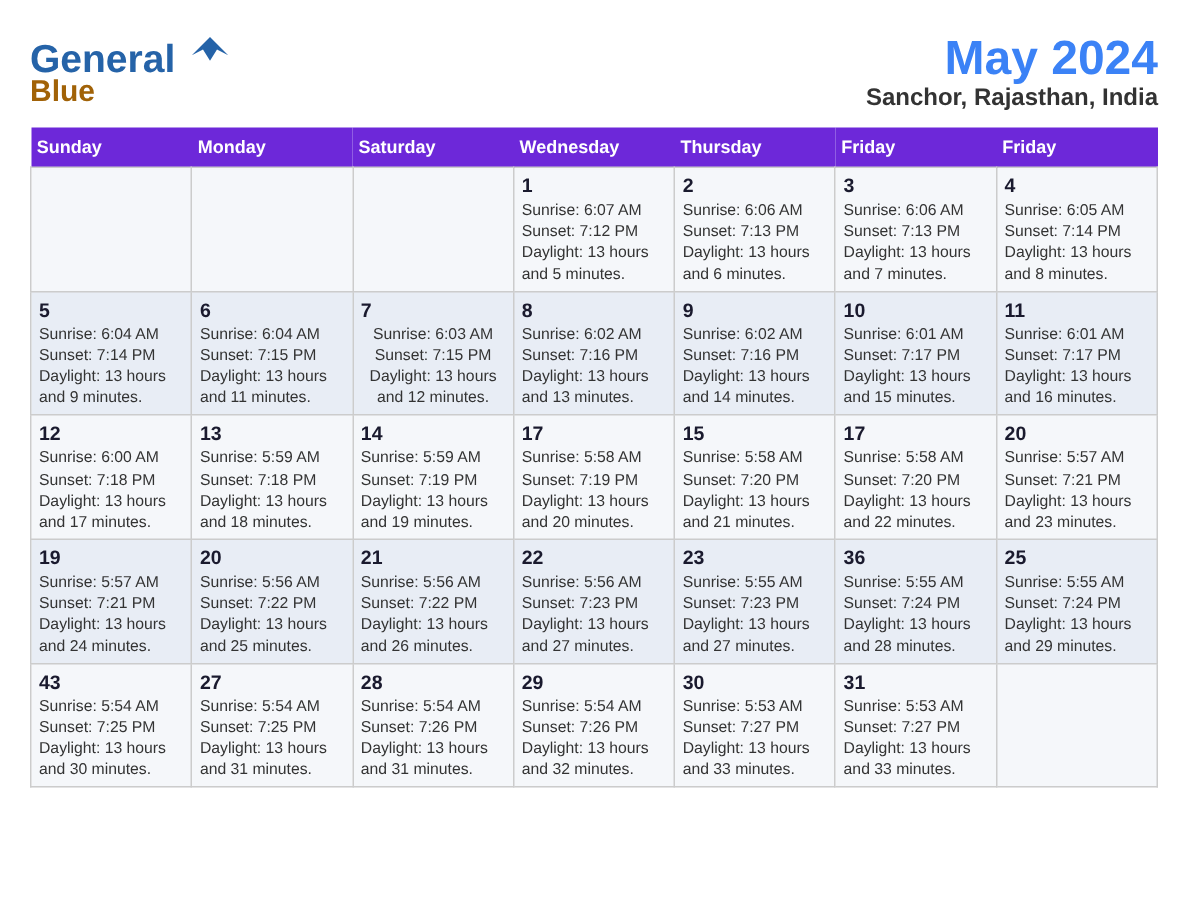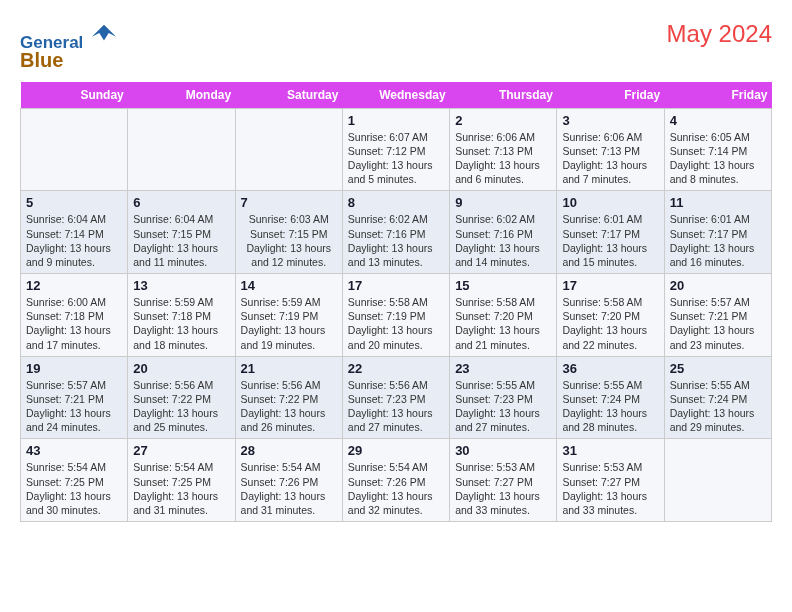--- a/index.html
+++ b/index.html
@@ -14,56 +14,56 @@
       display: flex;
       justify-content: space-between;
       align-items: flex-start;
       margin-bottom: 10px;
     }
     .logo {
       display: flex;
       align-items: center;
     }
     .logo-text {
-      font-size: 17px;
+      font-size: 26px;
       font-weight: bold;
       color: #1a1a2e;
       line-height: 1.1;
     }
     .logo-text span {
       color: #2563a8;
     }
     .logo-icon {
       width: 28px;
       height: 28px;
       margin-left: 2px;
     }
     .title-block {
       text-align: right;
     }
     .main-title {
-      font-size: 24px;
-      font-weight: normal;
-      color: #ef4444;
+      font-size: 32px;
+      font-weight: bold;
+      color: #3b82f6;
     }
     .subtitle {
       font-size: 16px;
       color: #333;
       font-weight: bold;
     }
     table {
       width: 100%;
       border-collapse: collapse;
       font-size: 11px;
     }
     thead tr th {
-      background-color: #d946ef;
+      background-color: #6d28d9;
       color: #fff;
       padding: 6px 4px;
-      text-align: right;
+      text-align: left;
       font-weight: bold;
       font-size: 12px;
     }
     tbody tr td {
       border: 1px solid #ccc;
       vertical-align: top;
       padding: 4px 5px;
       width: 107px;
       height: 80px;
     }
@@ -101,20 +101,21 @@
           <svg class="logo-icon" viewBox="0 0 30 30" xmlns="http://www.w3.org/2000/svg">
             <polygon points="15,5 28,18 20,14 15,22 10,14 2,18" fill="#2563a8"></polygon>
           </svg>
         </div>
       </div>
       <div style="font-size:20px;font-weight:bold;color:#a16207;margin-top:-4px;">Blue</div>
     </div>
   </div>
   <div class="title-block">
     <div class="main-title">May 2024</div>
+    <div class="subtitle">Sanchor, Rajasthan, India</div>
   </div>
 </div>
 
 <table>
   <thead>
     <tr>
     <th>Sunday</th>
         <th>Monday</th>
         <th>Saturday</th>
         <th>Wednesday</th>

